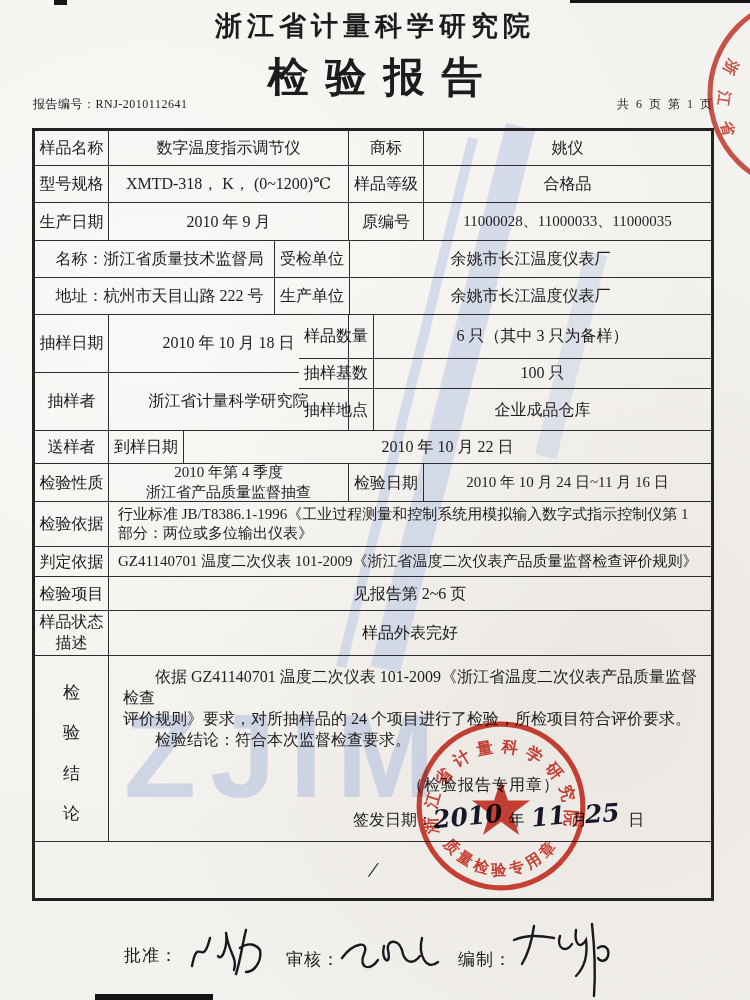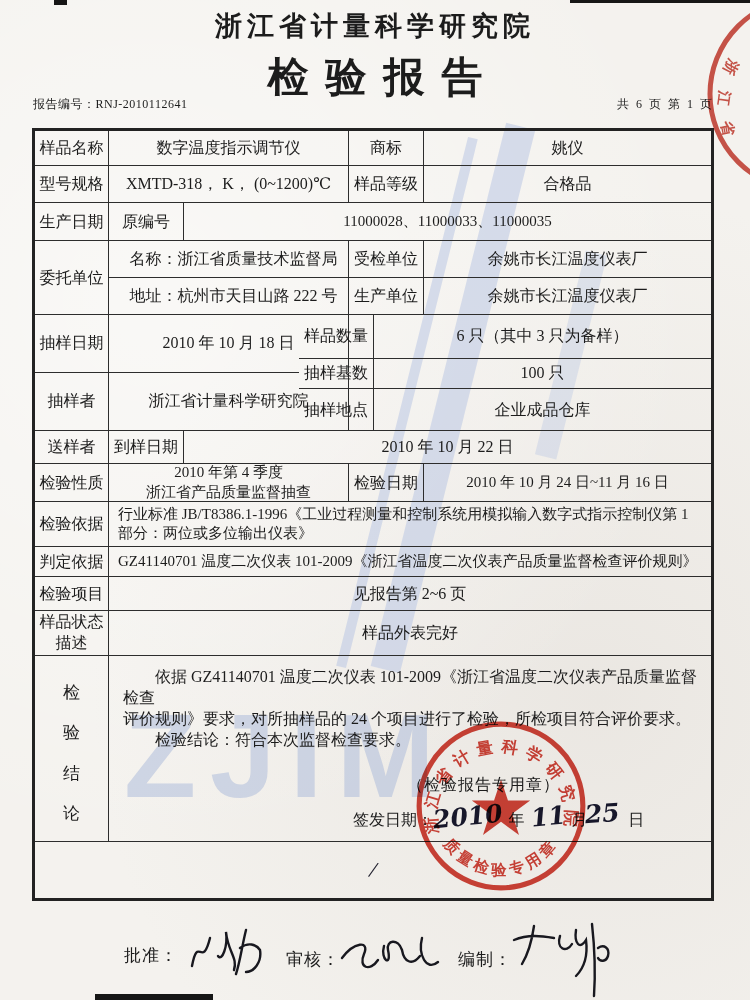--- a/index.html
+++ b/index.html
@@ -101,26 +101,26 @@
 
     <div class="tr" style="height:37px">
       <div class="td w1">型号规格</div>
       <div class="td w2">XMTD-318，  K，  (0~1200)℃</div>
       <div class="td w3">样品等级</div>
       <div class="td w4 last">合格品</div>
     </div>
 
     <div class="tr" style="height:38px">
       <div class="td w1">生产日期</div>
+      <div class="td w2">2010 年 9 月</div>
       <div class="td w3">原编号</div>
       <div class="td w4 last small15">11000028、11000033、11000035</div>
     </div>
 
     <div class="tr" style="height:74px">
-      <div class="td w1">委托单位</div>
       <div class="stack w2">
         <div class="sub left-text">名称：浙江省质量技术监督局</div>
         <div class="sub left-text">地址：杭州市天目山路 222 号</div>
       </div>
 
       <div class="stack w3" style="border-left:1px solid #2d2d2d;margin-left:-1px;">
         <div class="sub">受检单位</div>
         <div class="sub">生产单位</div>
       </div>
       <div class="stack w4" style="flex:1;border-left:1px solid #2d2d2d;">

